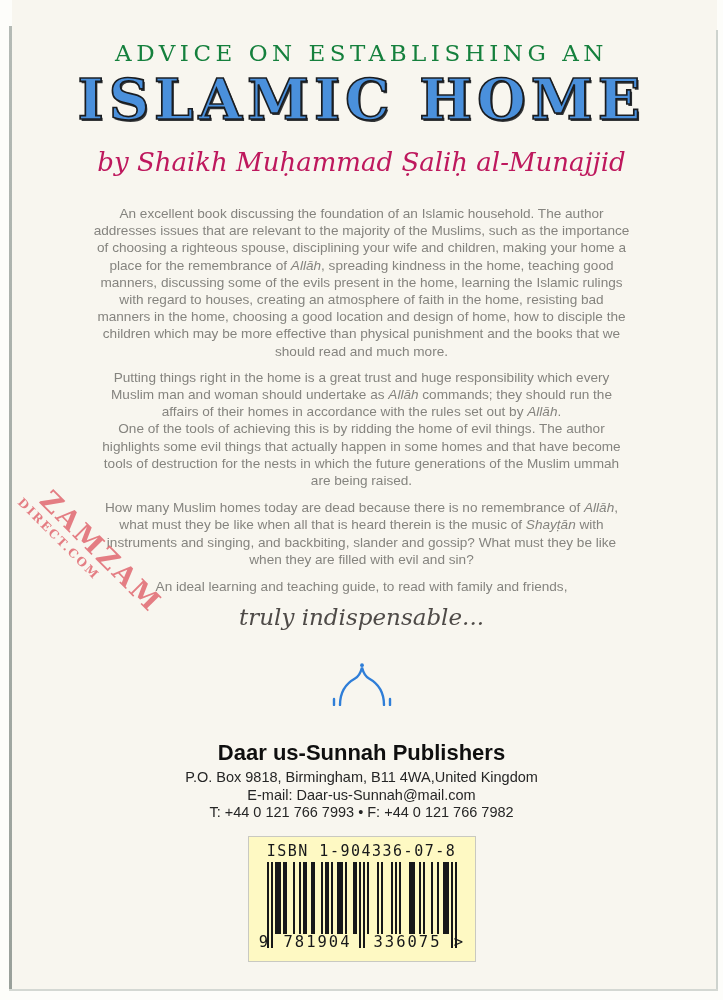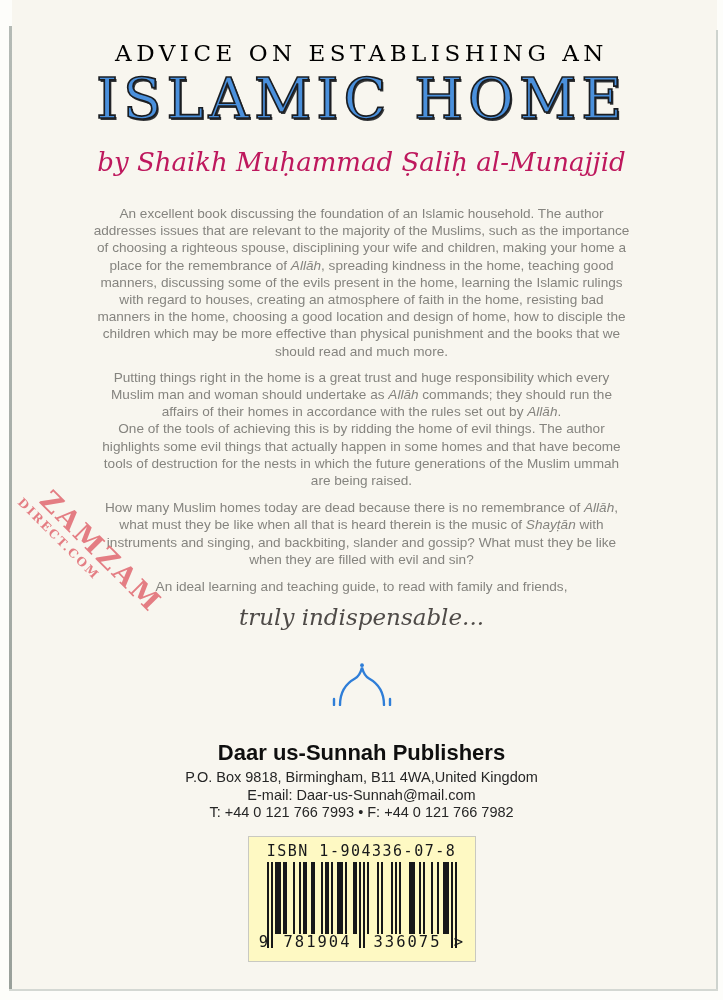--- a/index.html
+++ b/index.html
@@ -6,23 +6,23 @@
   .page{position:relative;width:723px;height:1000px;background:#fdfdfa;overflow:hidden;
         font-family:"Liberation Sans",sans-serif;}
   .cover{position:absolute;left:12px;top:0;right:6px;bottom:11px;background:#f8f6ef;}
   .edge-left{position:absolute;left:9px;top:26px;width:3px;bottom:10px;
              background:linear-gradient(#b4bab5,#99a09a);}
   .edge-right{position:absolute;right:5px;top:30px;width:2px;bottom:10px;background:#ced3ce;}
   .edge-bottom{position:absolute;left:9px;right:5px;bottom:9px;height:2px;background:#d4d8d3;}
 
   .kicker{position:absolute;top:40px;left:0;right:0;text-align:center;
           font-family:"DejaVu Serif",serif;font-size:23px;letter-spacing:4.5px;
-          color:#000000;font-weight:500;}
+          color:#15803d;font-weight:500;}
   .main-title{position:absolute;top:66px;left:0;right:0;text-align:center;
-          font-family:"DejaVu Serif",serif;font-weight:400;font-size:56px;letter-spacing:5px;
+          font-family:"DejaVu Serif",serif;font-weight:700;font-size:56px;letter-spacing:5px;
           color:#4a90dc;-webkit-text-stroke:1.7px #1a1d21;text-shadow:1.5px 1.5px 0 rgba(18,20,24,.85);}
   .byline{position:absolute;top:147px;left:0;right:0;text-align:center;
           font-family:"DejaVu Serif",serif;font-style:italic;font-size:26px;color:#be185d;}
 
   .synopsis{position:absolute;top:205px;left:50%;transform:translateX(-50%);width:536px;
             text-align:center;font-size:13.6px;line-height:17.2px;color:#85847f;}
   .synopsis p{margin:0;}
   .synopsis p.m9{margin-bottom:9px;}
   .synopsis p.m10{margin-bottom:10px;}
   .synopsis p.m13{margin-bottom:10px;}

